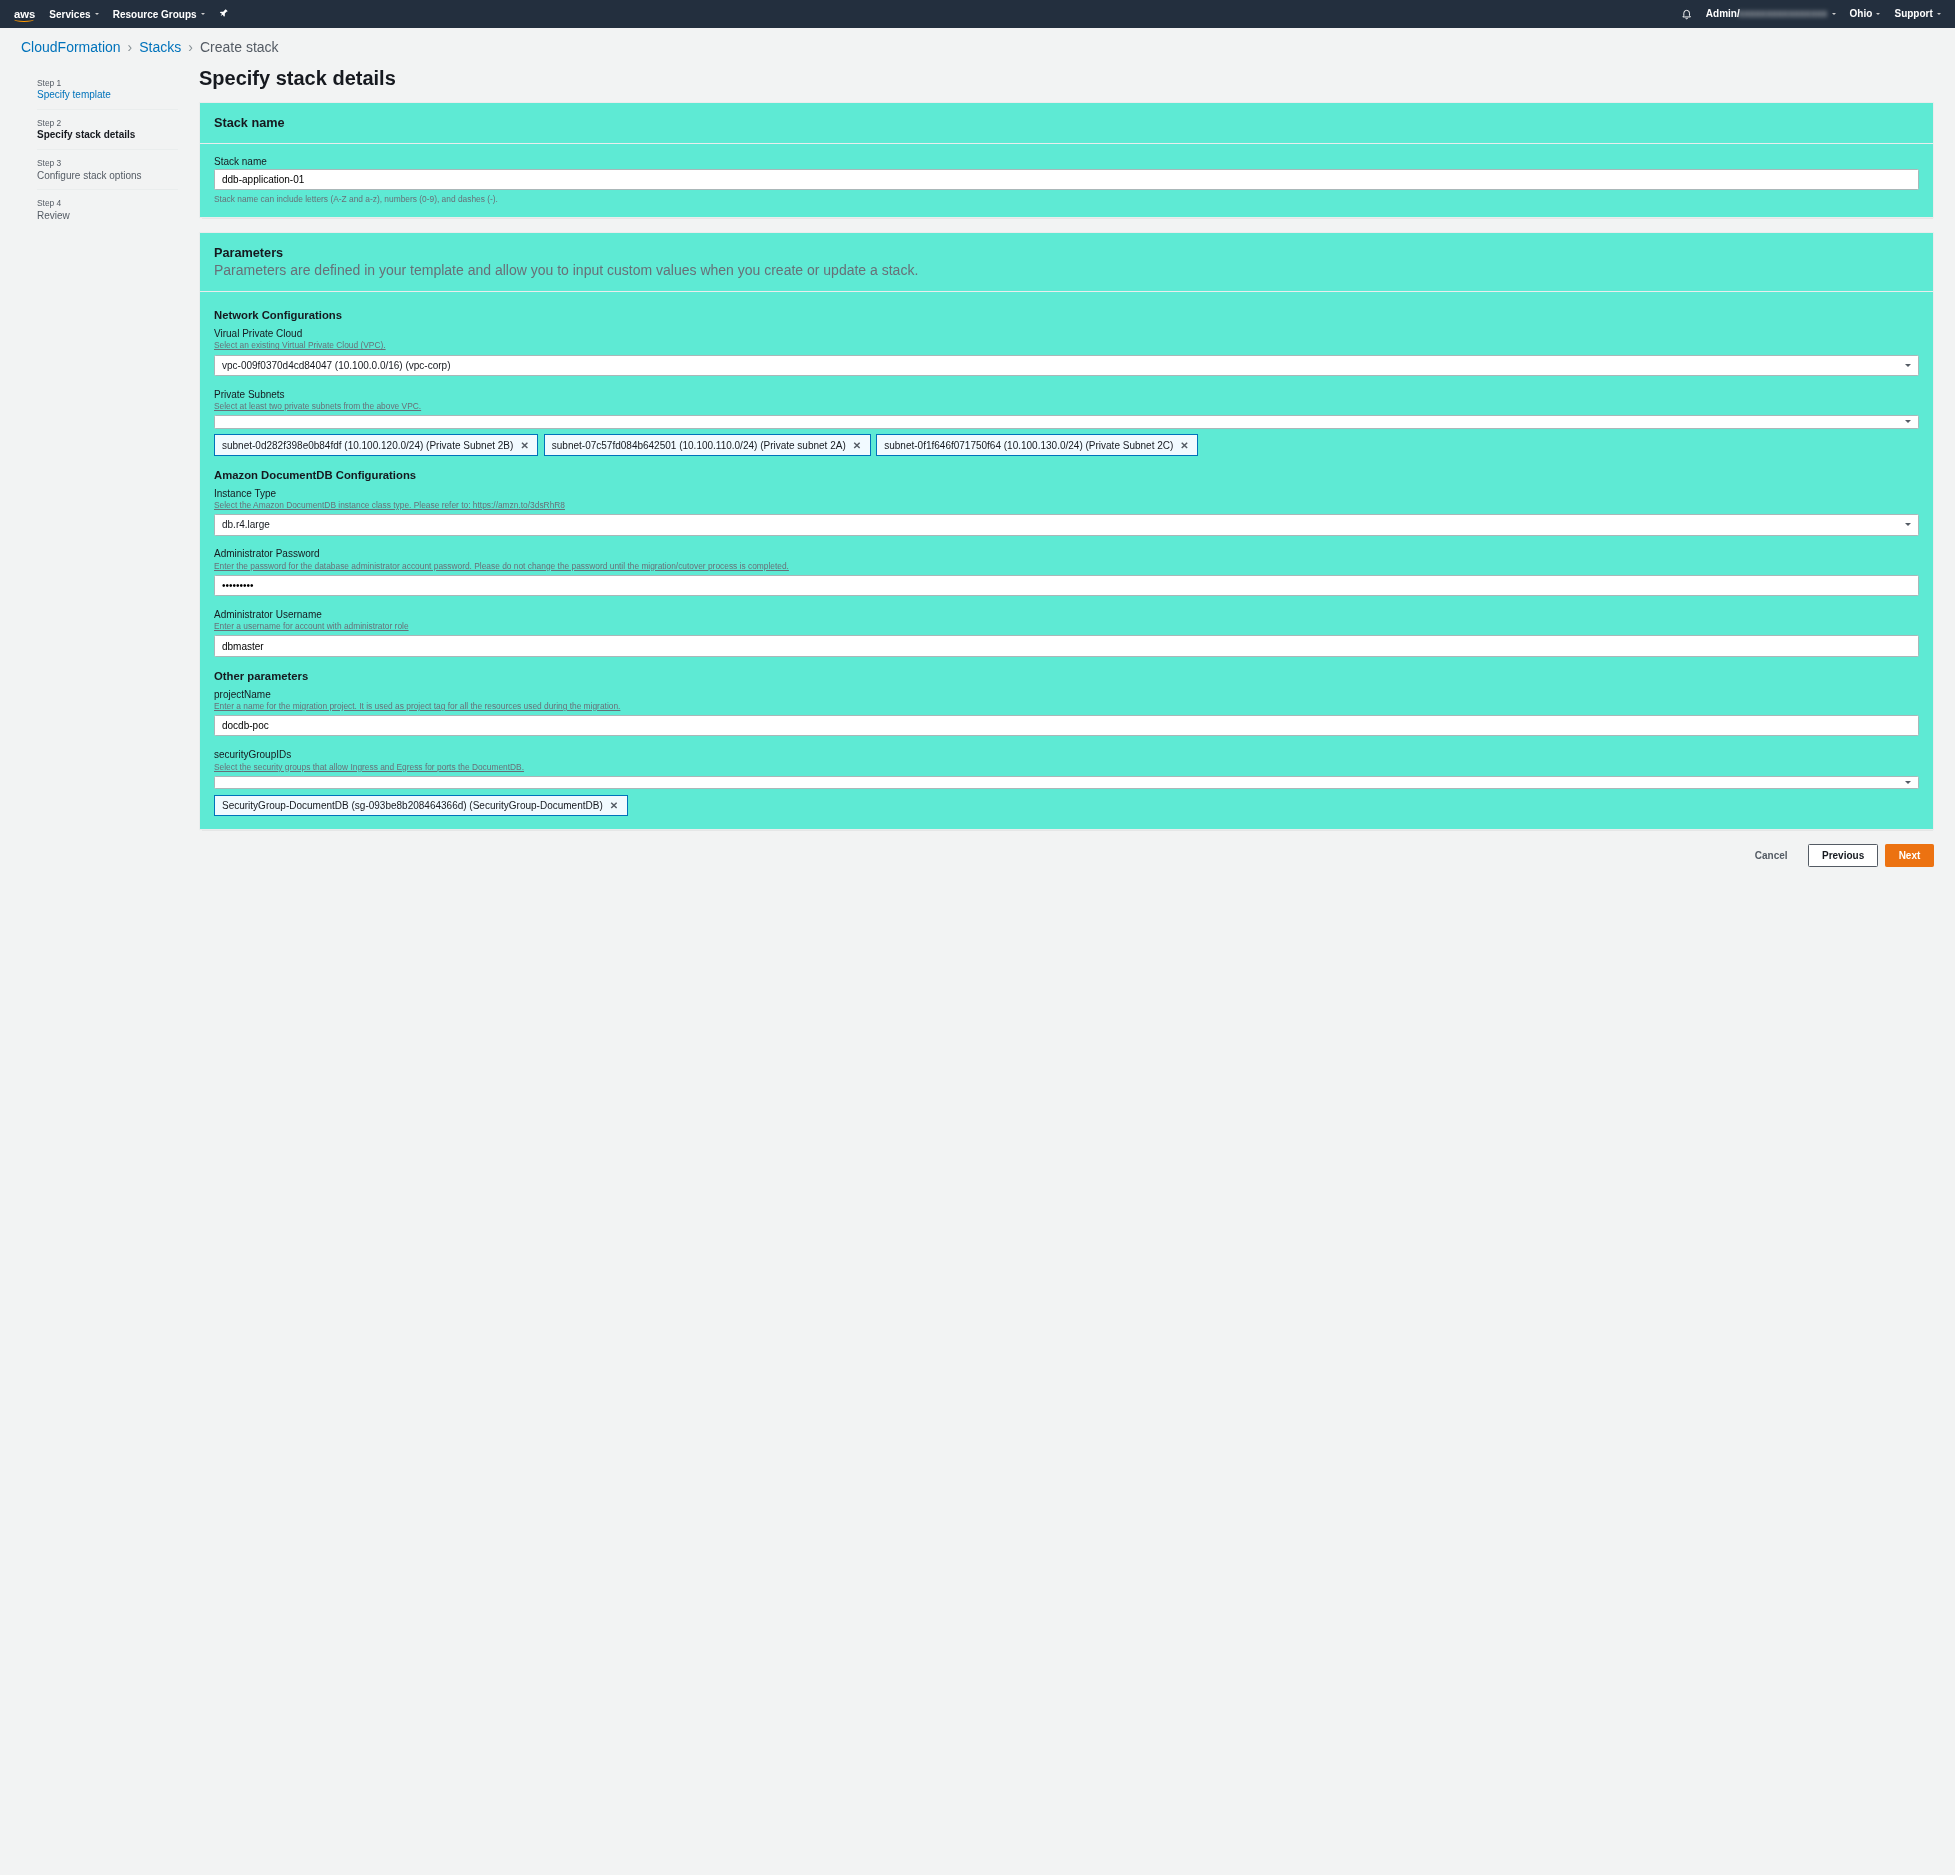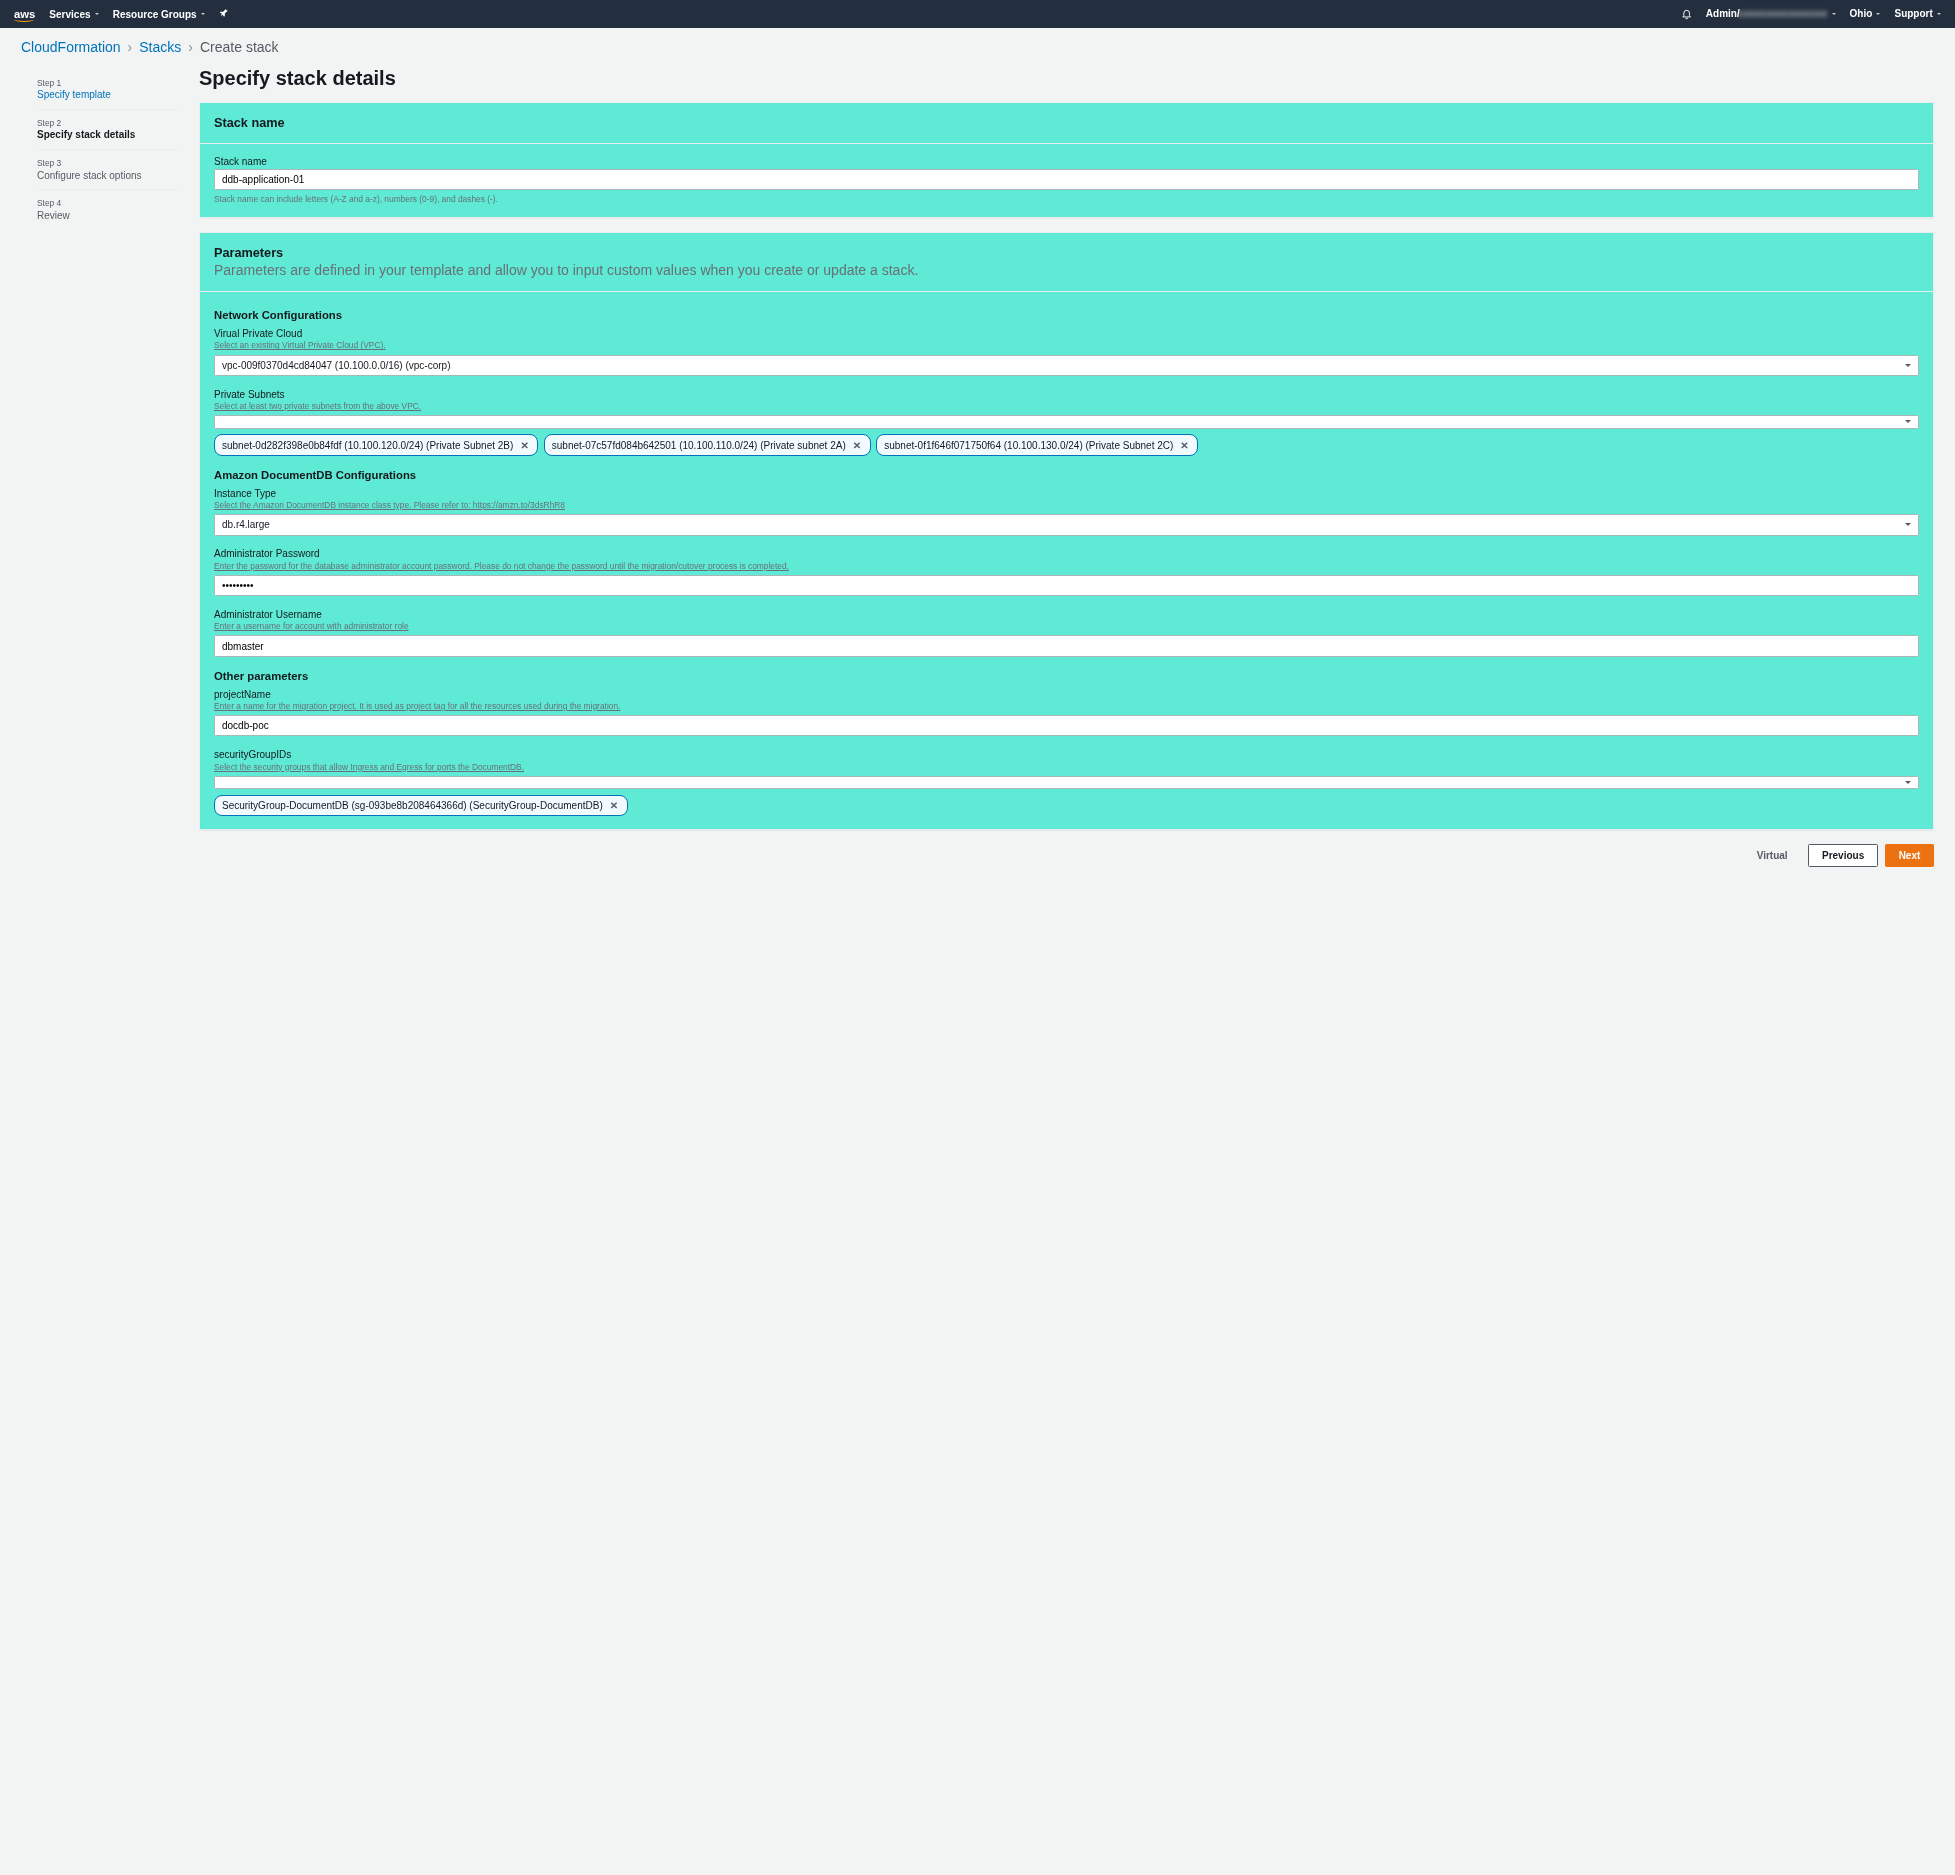--- a/index.html
+++ b/index.html
@@ -34,21 +34,21 @@
 .field { margin-bottom: 12.7px; }
 .field:last-child { margin-bottom: 0; }
 .field-label { font-size: 10px; font-weight: 400; color: #16191f; margin-bottom: 1.4px; }
 .field-hint { font-size: 8.4px; color: #687078; margin-bottom: 4.2px; text-decoration: underline; }
 .field-hint-below { font-size: 8.4px; color: #687078; margin-top: 4.2px; }
 .input, .select { width: 100%; border: 0.7px solid #aab7b8; border-radius: 1.4px; padding: 4.2px 7px; font-size: 10px; background: #fff; }
 .select { display: flex; justify-content: space-between; align-items: center; cursor: pointer; }
 .select .tri { width: 0; height: 0; border-left: 3.5px solid transparent; border-right: 3.5px solid transparent; border-top: 3.5px solid #545b64; }
 .section-heading { font-size: 11.3px; font-weight: 700; margin: 4.2px 0 7px 0; }
 .chips { display: flex; flex-wrap: wrap; gap: 5.6px; margin-top: 5.6px; }
-.chip { display: inline-flex; align-items: center; gap: 5.6px; background: #f1faff; border: 0.7px solid #0073bb; color: #16191f; padding: 4.2px 7px; border-radius: 8px; font-size: 10px; justify-content: flex-end; }
+.chip { display: inline-flex; align-items: center; gap: 5.6px; background: #f1faff; border: 0.7px solid #0073bb; color: #16191f; padding: 4.2px 7px; border-radius: 0; font-size: 10px; justify-content: flex-end; }
 .chip .x { cursor: pointer; color: #545b64; font-weight: bold; width: 11.3px; height: 11.3px; display: flex; align-items: center; justify-content: center; }
 .footer-actions { display: flex; justify-content: flex-end; gap: 7px; margin-top: 7px; }
 .btn { padding: 5px 12.7px; font-size: 10px; border-radius: 1.4px; cursor: pointer; border: 0.7px solid transparent; background: transparent; font-weight: 700; }
 .btn-link { color: #545b64; }
 .btn-outline { border: 0.7px solid #545b64; color: #16191f; background: #fff; }
 .btn-primary { background: #ec7211; border-color: #ec7211; color: #fff; }
 </style>
 </head>
 <body>
 
@@ -219,20 +219,20 @@
               <span>SecurityGroup-DocumentDB (sg-093be8b208464366d) (SecurityGroup-DocumentDB)</span>
               <span class="x">✕</span>
             </span>
           </div>
         </div>
 
       </div>
     </div>
 
     <div class="footer-actions">
-      <button class="btn btn-link">Virtual</button>
+      <button class="btn btn-link">Cancel</button>
       <button class="btn btn-outline">Previous</button>
       <button class="btn btn-primary">Next</button>
     </div>
 
   </div>
 </div>
 
 
 </body></html>

